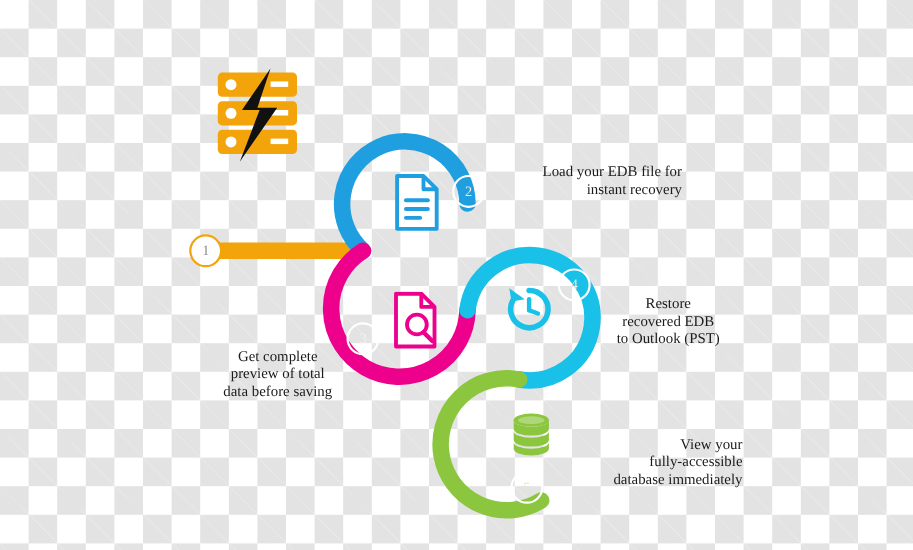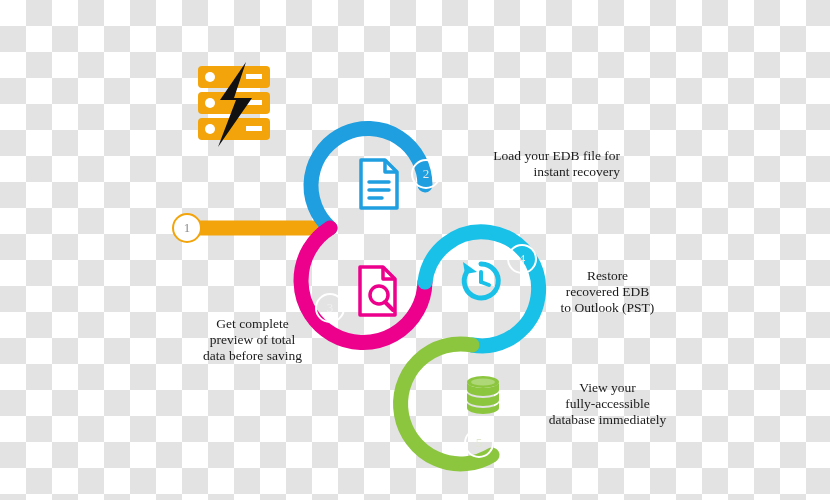--- a/index.html
+++ b/index.html
@@ -59,21 +59,21 @@
   .badge-4 { border: 2px solid #ffffff; color:#e9e9e9; background: transparent; }
   .badge-5 { border: 2px solid #ffffff; color:#dfe7d0; background: transparent; }
 
   .icon-wrap {
     position: absolute;
   }
   #cap1 { left: 160px; top: 158px; width: 160px; }
   #cap2 { left: 445px; top: 148px; width: 175px; text-align: right; }
   #cap3 { left: 185px; top: 288px; width: 135px; margin-top: 28px; }
   #cap4 { left: 540px; top: 240px; width: 135px; text-align: center; margin-top: 28px; }
-  #cap5 { left: 540px; top: 380px; width: 135px; text-align: center; }
+  #cap5 { left: 540px; top: 396px; width: 135px; text-align: right; }
 
   #badge1 { left: 172px; top: 213px; }
   #badge2 { left: 411px; top: 159px; }
   #badge3 { left: 315px; top: 293px; }
   #badge4 { left: 507px; top: 244px; }
   #badge5 { left: 464px; top: 428px; }
 
   #icon-server { left: 190px; top: 62px; }
   #icon-doc    { left: 355px; top: 158px; }
   #icon-search { left: 355px; top: 265px; }

